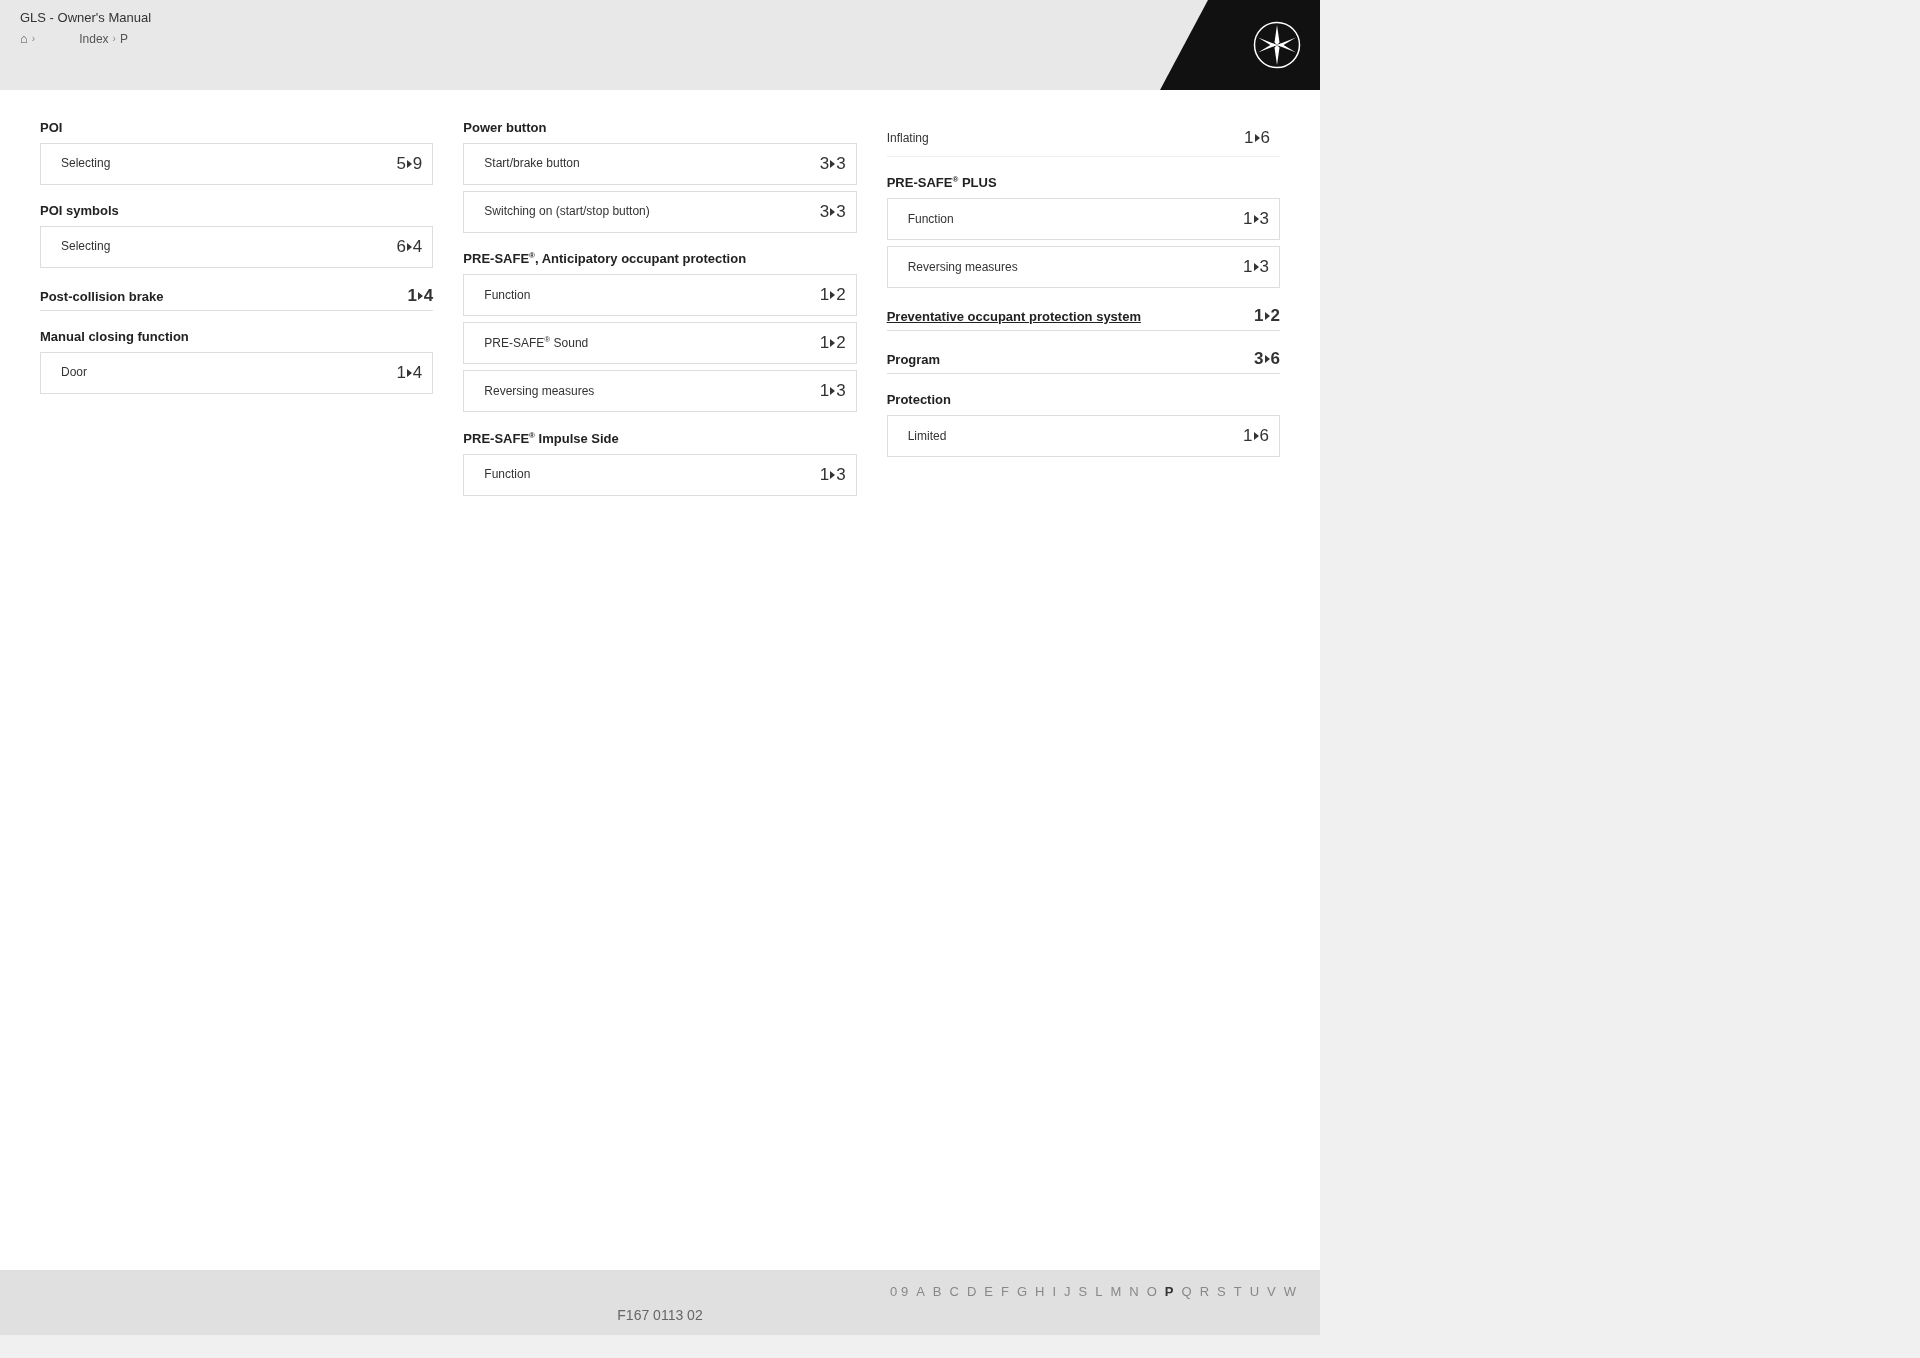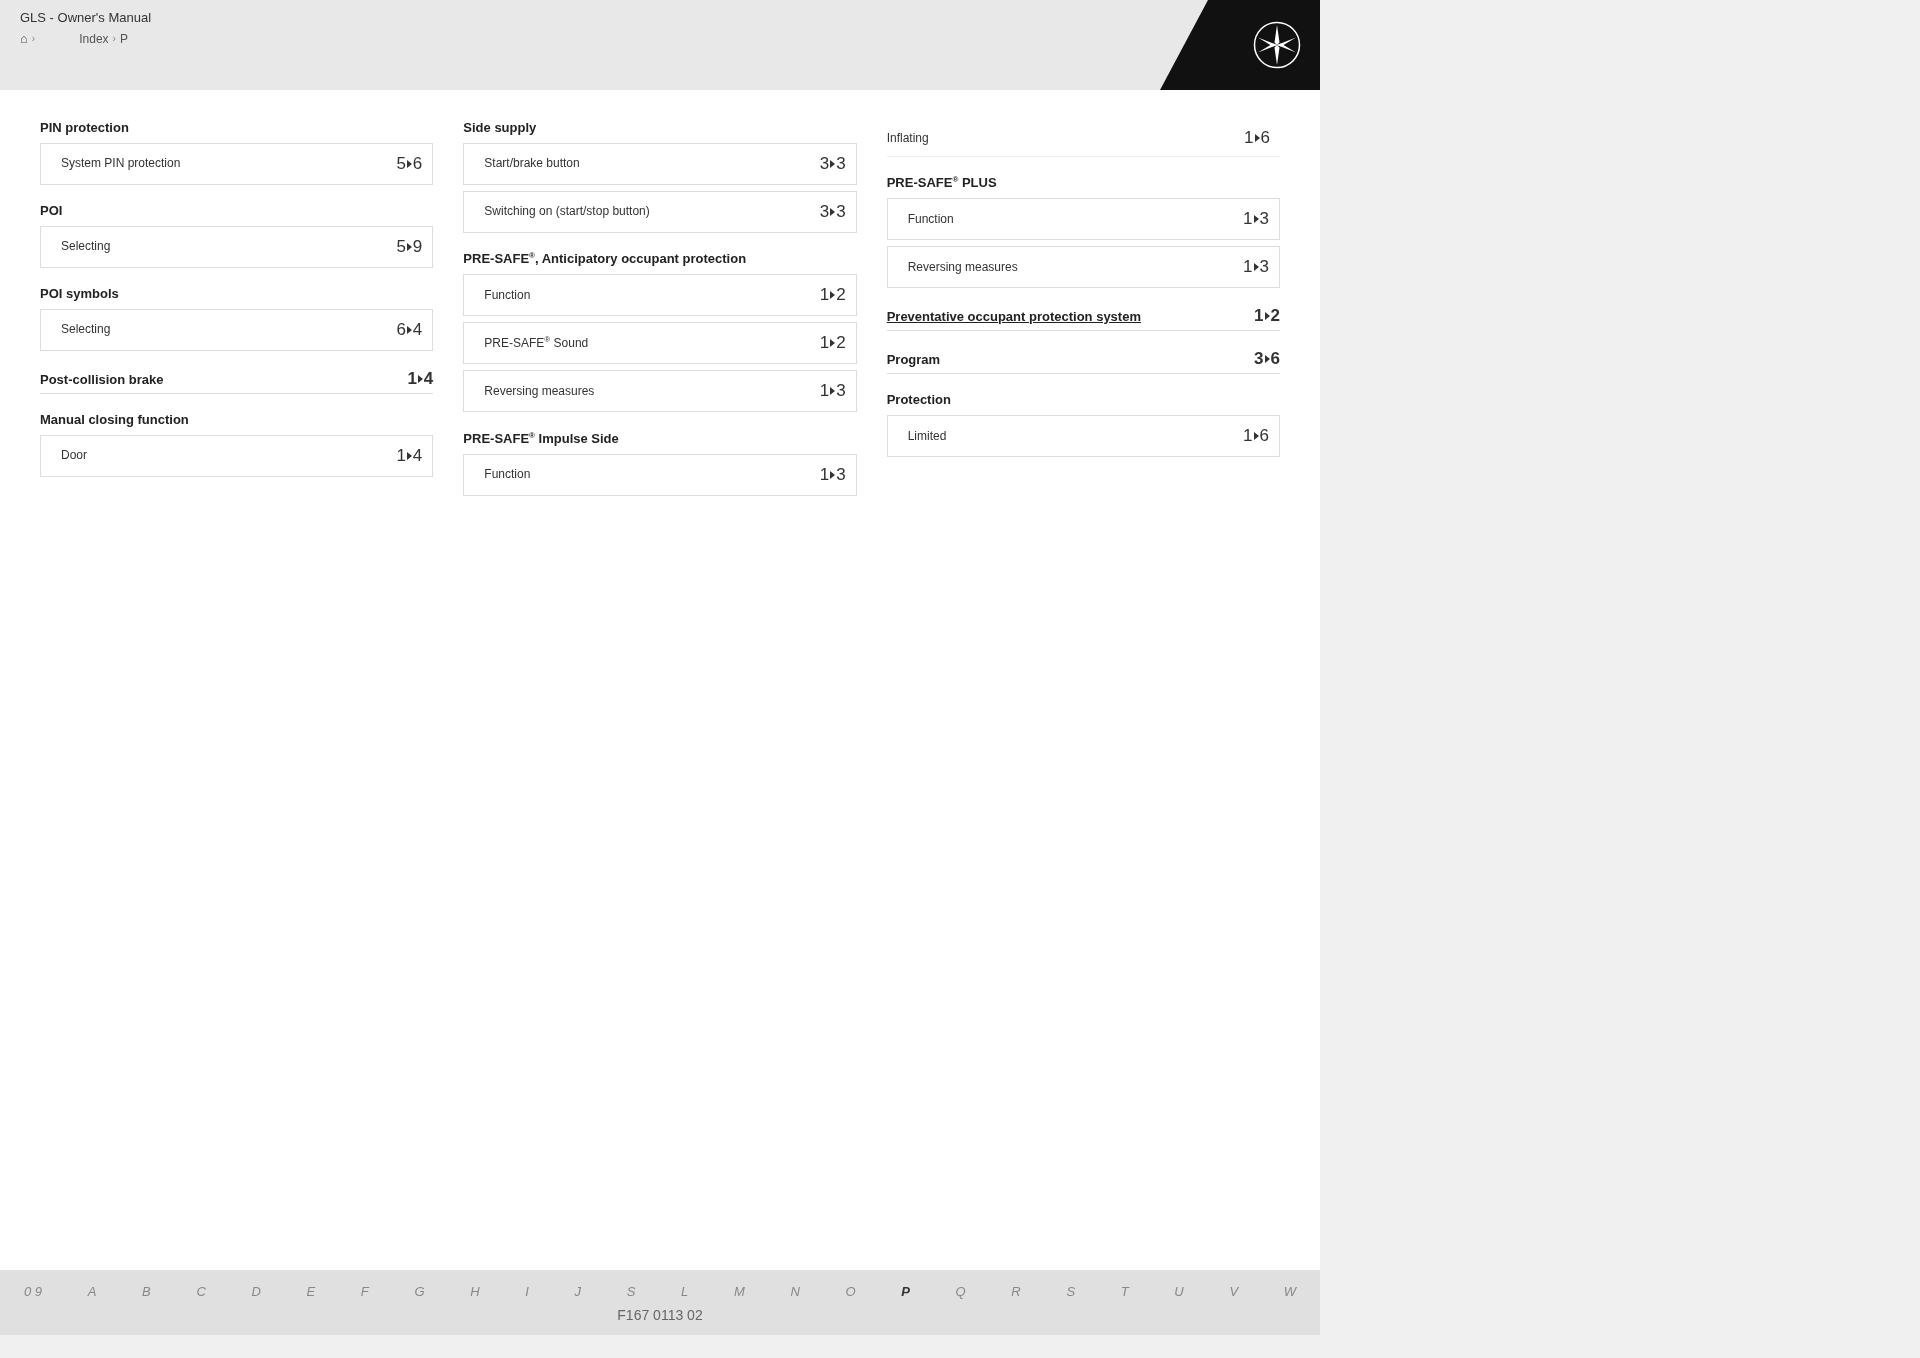--- a/index.html
+++ b/index.html
@@ -159,24 +159,22 @@
       background: #e0e0e0;
       padding: 12px 20px;
       display: flex;
       flex-direction: column;
       align-items: center;
       gap: 6px;
     }
 
     .alpha-nav {
       display: flex;
-      gap: 12px;
-      justify-content: space-between;
+      justify-content: flex-end;
       width: 100%;
-      font-style: italic;
     }
 
     .alpha-item {
       font-size: 13px;
       color: #888;
       cursor: pointer;
       padding: 2px 4px;
       font-weight: normal;
     }
 
@@ -221,29 +219,20 @@
       <polygon points="88,35 58,53 50,50 60,46" fill="#fff"></polygon>
     </svg>
   </div>
 </div>
 
 <div class="main-content">
   <div class="columns">
 
     <div class="column">
 
-      <div class="entry-group">
-        <div class="top-level-entry-no-border">
-          <strong>PIN protection</strong>
-        </div>
-        <div class="sub-entry">
-          <span class="sub-entry-text">System PIN protection</span>
-          <span class="page-ref">5<span class="page-arrow"></span>6</span>
-        </div>
-      </div>
 
       <div class="entry-group">
         <div class="top-level-entry-no-border">
           <strong>POI</strong>
         </div>
         <div class="sub-entry">
           <span class="sub-entry-text">Selecting</span>
           <span class="page-ref">5<span class="page-arrow"></span>9</span>
         </div>
       </div>
@@ -274,21 +263,21 @@
           <span class="page-ref">1<span class="page-arrow"></span>4</span>
         </div>
       </div>
 
     </div>
 
     <div class="column">
 
       <div class="entry-group">
         <div class="top-level-entry-no-border">
-          <strong>Side supply</strong>
+          <strong>Power button</strong>
         </div>
         <div class="sub-entry">
           <span class="sub-entry-text">Start/brake button</span>
           <span class="page-ref">3<span class="page-arrow"></span>3</span>
         </div>
         <div class="sub-entry">
           <span class="sub-entry-text">Switching on (start/stop button)</span>
           <span class="page-ref">3<span class="page-arrow"></span>3</span>
         </div>
       </div>

